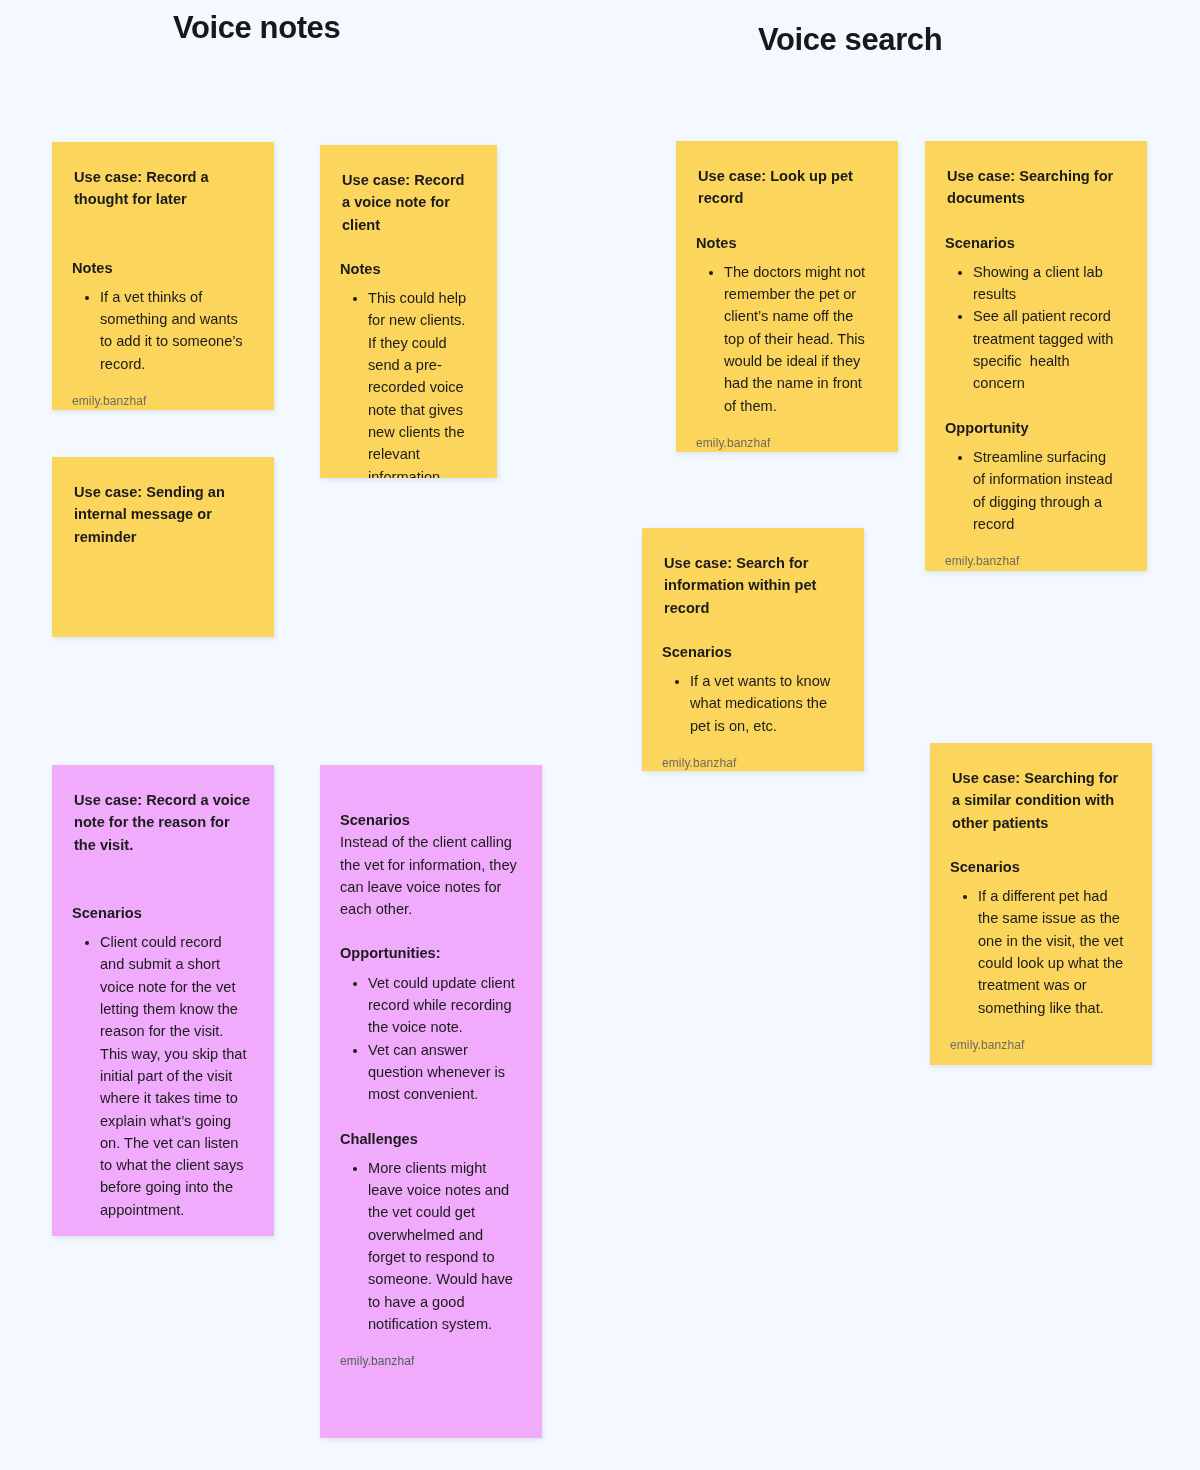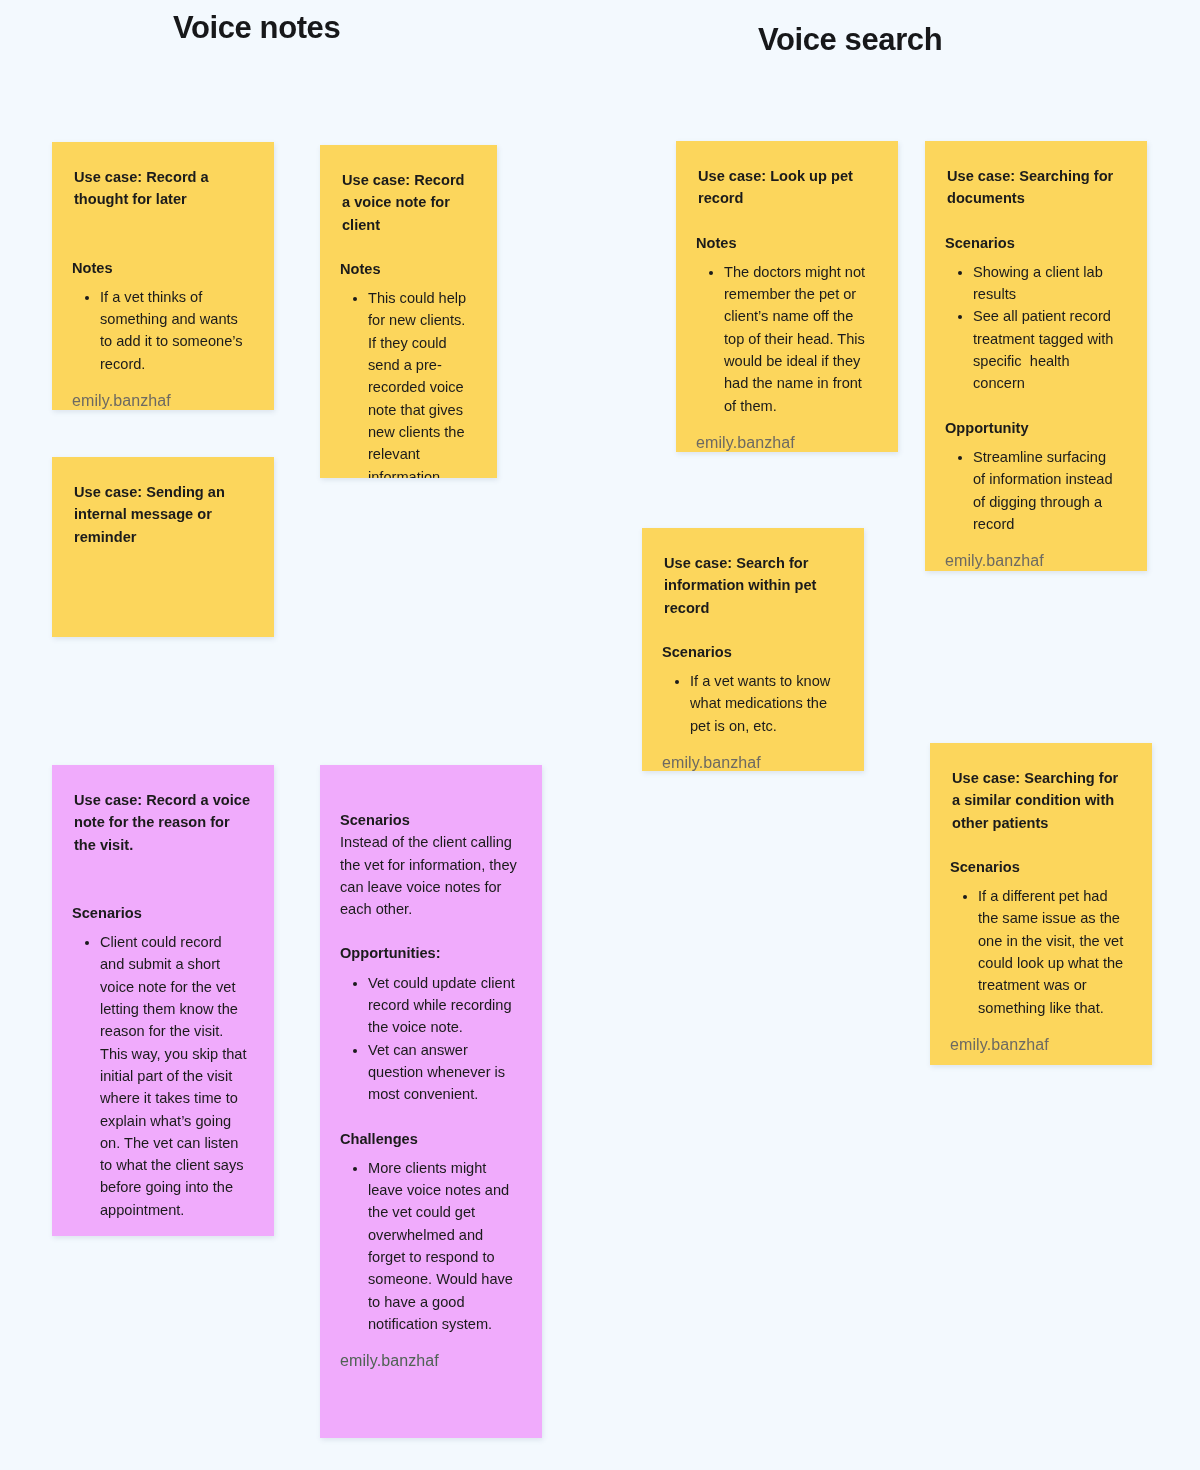--- a/index.html
+++ b/index.html
@@ -81,21 +81,21 @@
     padding: 0;
     font-size: 14.6px;
     line-height: 22.3px;
     white-space: pre-wrap;
   }
 
   .spacer-gap { height: 22px; }
 
   .note-author {
     margin-top: 18px;
-    font-size: 16px;
+    font-size: 12px;
     line-height: 16px;
     color: #6d6a62;
     letter-spacing: 0.1px;
   }
   .note.green .note-author { color: #4f6354; }
 
   
   #note-record-thought    { left: 52px;  top: 142px;  width: 222px; height: 268px; }
   #note-sending-message   { left: 52px;  top: 457px;  width: 222px; height: 180px; }
   #note-reason-for-visit  { left: 52px;  top: 765px;  width: 222px; height: 471px; }

